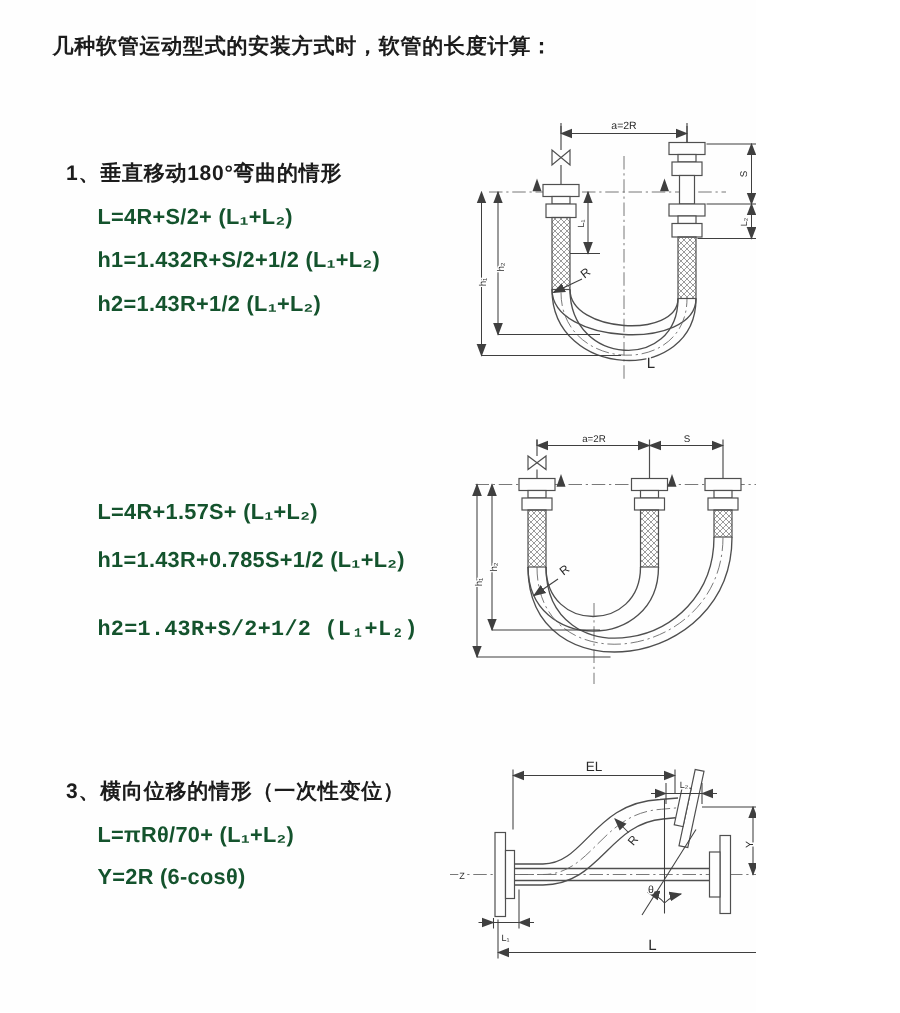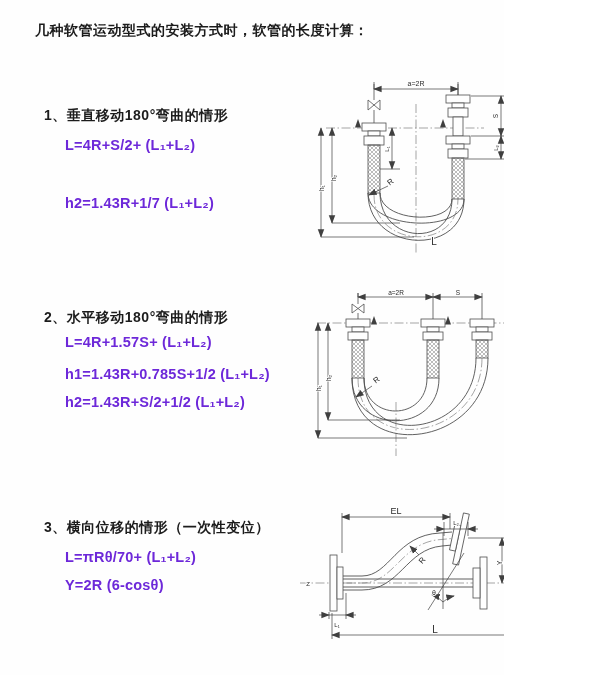--- a/index.html
+++ b/index.html
@@ -2,21 +2,21 @@
 <html><head>
 <meta charset="utf-8">
 <style>
   html,body{margin:0;padding:0;background:#ffffff;}
   .page{
     position:relative;width:504px;height:675px;background:#fefefe;
     font-family:"Liberation Sans","DejaVu Sans",sans-serif;color:#1c1c1c;overflow:hidden;
   }
   .title{position:absolute;left:35px;top:22px;font-size:14px;font-weight:700;letter-spacing:.5px;}
   .sec-heading{position:absolute;font-size:14px;font-weight:700;letter-spacing:.5px;white-space:nowrap;}
-  .formula{position:absolute;font-size:14.5px;font-weight:600;letter-spacing:.2px;color:#6d28d9;white-space:nowrap;}
+  .formula{position:absolute;font-size:14.5px;font-weight:600;letter-spacing:.2px;color:#14532d;white-space:nowrap;}
   .diagram{position:absolute;}
   svg{display:block;overflow:visible;}
   svg text{
     fill:#2a2a2a;paint-order:stroke;stroke:#fefefe;stroke-width:2px;
     font-family:"Liberation Sans","DejaVu Sans",sans-serif;
   }
   .drw{stroke:#4f4f4f;stroke-width:.9;fill:none;}
   .fit{stroke:#4f4f4f;stroke-width:.8;fill:#fefefe;}
   .dim{stroke:#3f3f3f;stroke-width:.7;fill:none;}
   .cl{stroke:#6a6a6a;stroke-width:.6;fill:none;stroke-dasharray:9 2.5 1.5 2.5;}
@@ -24,26 +24,26 @@
 </style>
 </head>
 <body>
 
 <div class="page">
 
   <div class="title">几种软管运动型式的安装方式时，软管的长度计算：</div>
 
   <div class="sec-heading" style="left:44px;top:107px;text-align:right;">1、垂直移动180°弯曲的情形</div>
   <div class="formula" style="left:65px;top:137px;">L=4R+S/2+ (L₁+L₂)</div>
-  <div class="formula" style="left:65px;top:195px;">h2=1.43R+1/7 (L₁+L₂)</div>
-
-  <div class="sec-heading" style="left:44px;top:309px;">2、水平移动180°弯曲的情形</div>
+  <div class="formula" style="left:65px;top:166px;">h1=1.432R+S/2+1/2 (L₁+L₂)</div>
+  <div class="formula" style="left:65px;top:195px;">h2=1.43R+1/2 (L₁+L₂)</div>
+
   <div class="formula" style="left:65px;top:334px;">L=4R+1.57S+ (L₁+L₂)</div>
   <div class="formula" style="left:65px;top:366px;">h1=1.43R+0.785S+1/2 (L₁+L₂)</div>
-  <div class="formula" style="left:65px;top:394px;">h2=1.43R+S/2+1/2 (L₁+L₂)</div>
+  <div class="formula" style="left:65px;top:412px;font-family:Liberation Mono, monospace;">h2=1.43R+S/2+1/2 (L₁+L₂)</div>
 
   <div class="sec-heading" style="left:44px;top:519px;">3、横向位移的情形（一次性变位）</div>
   <div class="formula" style="left:65px;top:549px;">L=πRθ/70+ (L₁+L₂)</div>
   <div class="formula" style="left:65px;top:577px;">Y=2R (6-cosθ)</div>
 
   <div class="diagram" style="left:312px;top:76px;">
     <svg width="232" height="182" viewBox="0 0 232 182">
       <defs>
         <marker id="a1" viewBox="0 0 10 10" refX="9" refY="5" markerWidth="8.5" markerHeight="8.5" orient="auto-start-reverse" markerUnits="userSpaceOnUse">
           <path d="M0,1.2 L10,5 L0,8.8 z" fill="#3f3f3f"></path>

